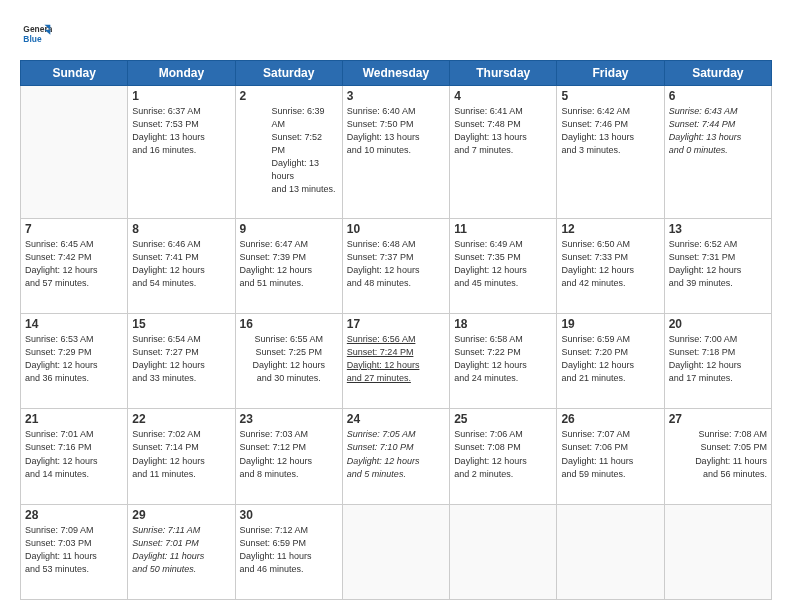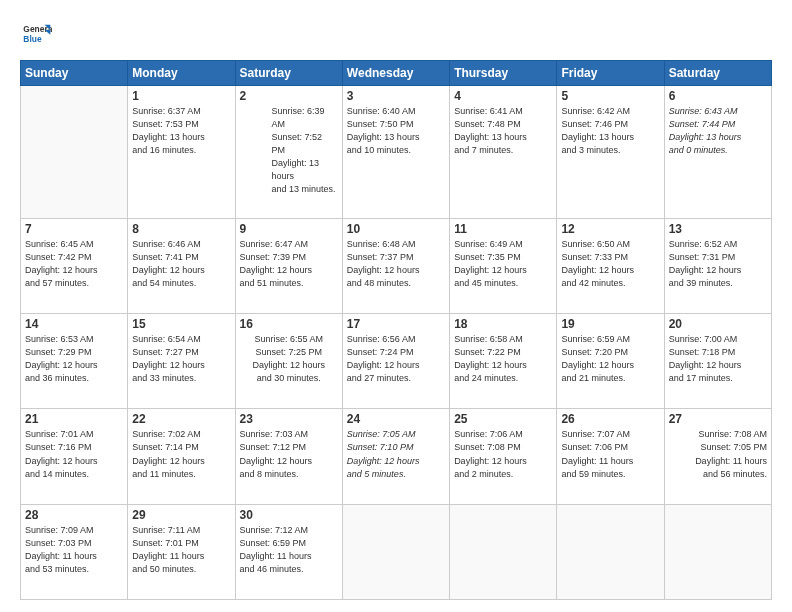--- a/index.html
+++ b/index.html
@@ -51,21 +51,21 @@
       border-collapse: collapse;
       width: 100%;
       table-layout: fixed;
     }
     .calendar th {
       background: #2b6cb0;
       color: #fff;
       font-size: 12px;
       font-weight: bold;
       padding: 5px 4px;
-      text-align: left;
+      text-align: center;
       border: 1px solid #1a5a9a;
     }
     .calendar td {
       vertical-align: top;
       border: 1px solid #ccc;
       padding: 3px 4px;
       font-size: 9.5px;
       color: #333;
       height: 82px;
     }
@@ -234,21 +234,21 @@
           </td>
           <td>
             <span class="day-num">16</span>
             <div class="day-info" style="white-space: pre-line; text-align: center;">Sunrise: 6:55 AM
 Sunset: 7:25 PM
 Daylight: 12 hours
 and 30 minutes.</div>
           </td>
           <td>
             <span class="day-num">17</span>
-            <div class="day-info" style="white-space: pre-line;">Sunrise: 6:56 AM
+            <div class="day-info" style="white-space: pre-line; text-decoration: underline;">Sunrise: 6:56 AM
 Sunset: 7:24 PM
 Daylight: 12 hours
 and 27 minutes.</div>
           </td>
           <td>
             <span class="day-num">18</span>
             <div class="day-info" style="white-space: pre-line;">Sunrise: 6:58 AM
 Sunset: 7:22 PM
 Daylight: 12 hours
 and 24 minutes.</div>
@@ -322,21 +322,21 @@
         <tr>
           <td>
             <span class="day-num">28</span>
             <div class="day-info" style="white-space: pre-line;">Sunrise: 7:09 AM
 Sunset: 7:03 PM
 Daylight: 11 hours
 and 53 minutes.</div>
           </td>
           <td>
             <span class="day-num">29</span>
-            <div class="day-info" style="white-space: pre-line;">Sunrise: 7:11 AM
+            <div class="day-info" style="white-space: pre-line; font-style: italic;">Sunrise: 7:11 AM
 Sunset: 7:01 PM
 Daylight: 11 hours
 and 50 minutes.</div>
           </td>
           <td>
             <span class="day-num">30</span>
             <div class="day-info" style="white-space: pre-line;">Sunrise: 7:12 AM
 Sunset: 6:59 PM
 Daylight: 11 hours
 and 46 minutes.</div>

